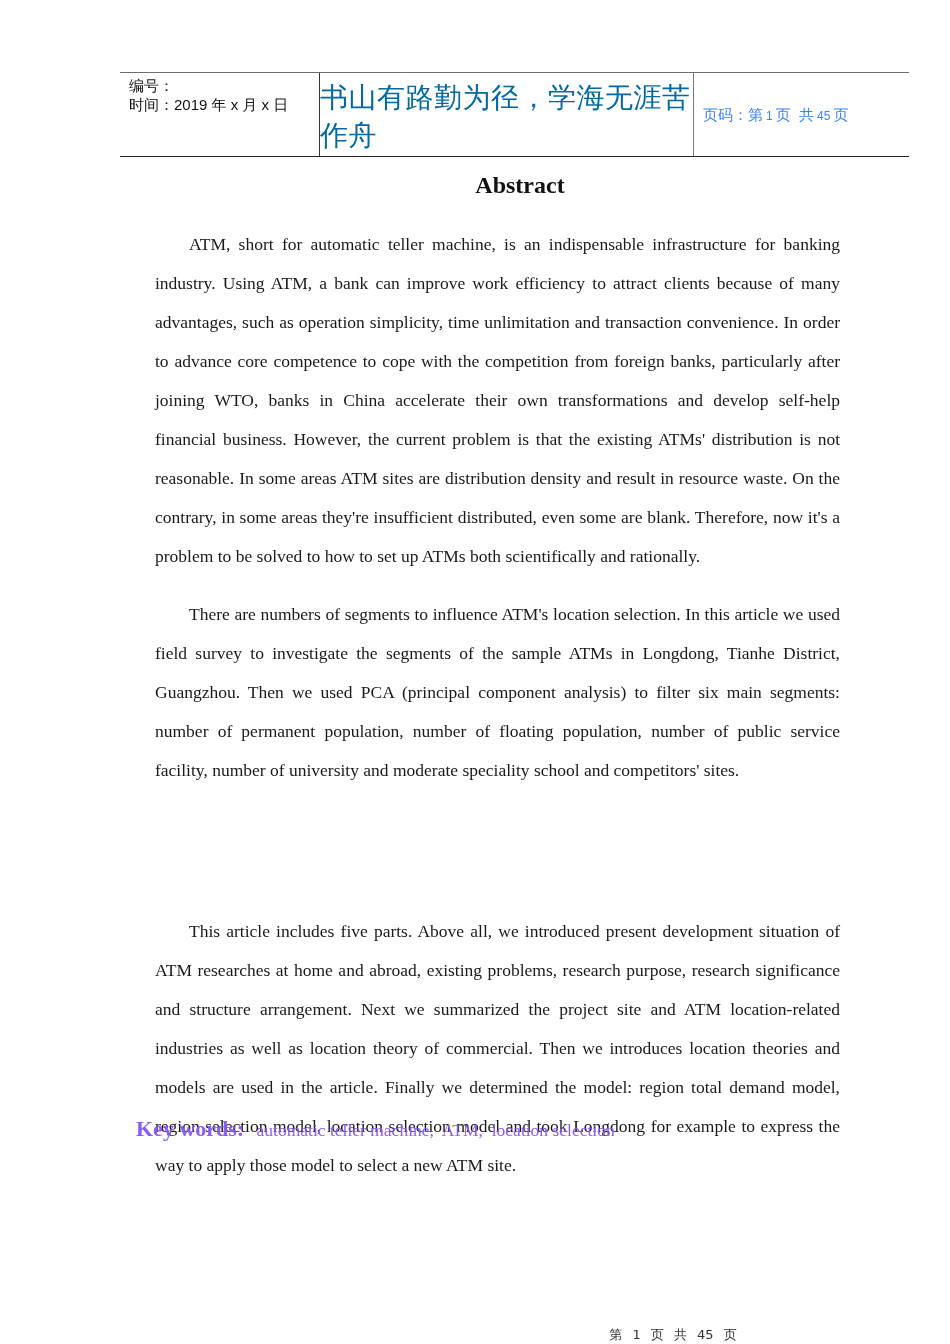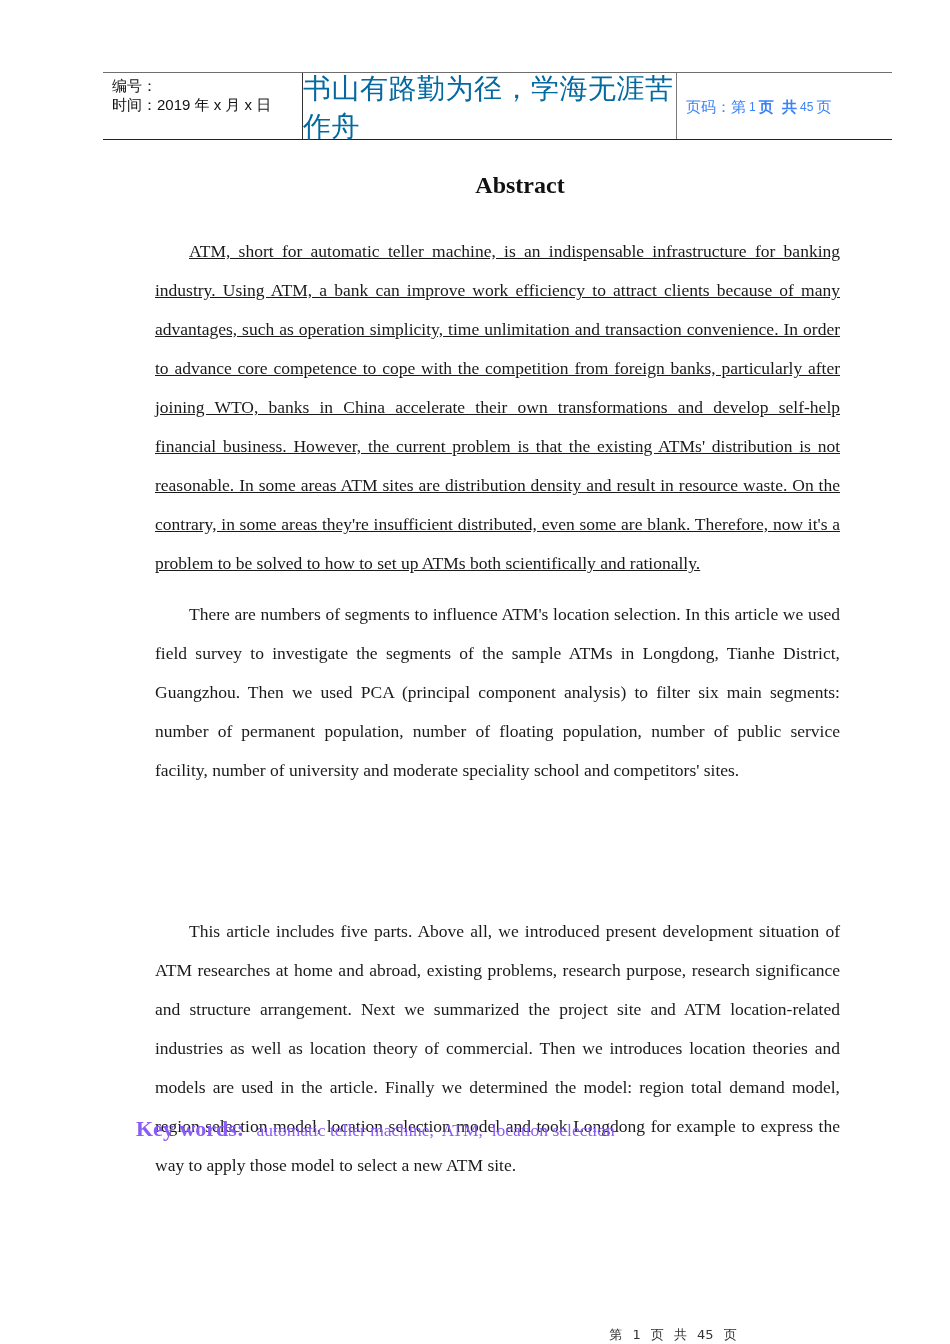--- a/index.html
+++ b/index.html
@@ -10,24 +10,24 @@
     body {
       width: 950px;
       height: 1344px;
       position: relative;
       overflow: hidden;
       font-family: "Liberation Serif", "DejaVu Serif", serif;
       color: #111111;
     }
     .header-table {
       position: absolute;
-      left: 103px;
+      left: 120px;
       top: 72px;
       width: 789px;
-      height: 68px;
+      height: 85px;
       border-top: 1.5px solid #6e6e6e;
       border-bottom: 1.5px solid #222222;
       display: flex;
       box-sizing: border-box;
     }
     .hcell {
       box-sizing: border-box;
       height: 100%;
       position: relative;
     }
@@ -83,21 +83,21 @@
       width: 685px;
       font-size: 17.5px;
       line-height: 39px;
       text-align: justify;
       color: #1a1a1a;
     }
     .body-text p {
       margin: 0;
       text-indent: 34px;
     }
-    .p1 { top: 232px; text-decoration: underline; }
+    .p1 { top: 225px; }
     .p2 { top: 595px; }
     .p3 { top: 912px; }
 
     .keywords {
       position: absolute;
       left: 136px;
       top: 1116px;
       font-size: 17.5px;
       color: #8b5cf6;
       white-space: nowrap;
@@ -126,21 +126,21 @@
   <div class="hcell hcell-left">
     <div>编号：</div>
     <div>时间：2019 年 x 月 x 日</div>
   </div>
   <div class="hcell hcell-mid">
     <span class="motto">书山有路勤为径，学海无涯苦作舟</span>
   </div>
   <div class="hcell hcell-right">
     <span>页码：第</span>
     <span class="small-num" style="margin:0 3px;">1</span>
-    <span style="white-space:pre;font-weight:bold;">页  共</span>
+    <span style="white-space:pre;">页  共</span>
     <span class="small-num" style="margin:0 3px;text-align:right;">45</span>
     <span>页</span>
   </div>
 </div>
 
 <div class="title">Abstract</div>
 
 <div class="body-text p1">
   <p>ATM, short for automatic teller machine, is an indispensable infrastructure for banking industry. Using ATM, a bank can improve work efficiency to attract clients because of many advantages, such as operation simplicity, time unlimitation and transaction convenience. In order to advance core competence to cope with the competition from foreign banks, particularly after joining WTO, banks in China accelerate their own transformations and develop self-help financial business. However, the current problem is that the existing ATMs' distribution is not reasonable. In some areas ATM sites are distribution density and result in resource waste. On the contrary, in some areas they're insufficient distributed, even some are blank. Therefore, now it's a problem to be solved to how to set up ATMs both scientifically and rationally.</p>
 </div>

